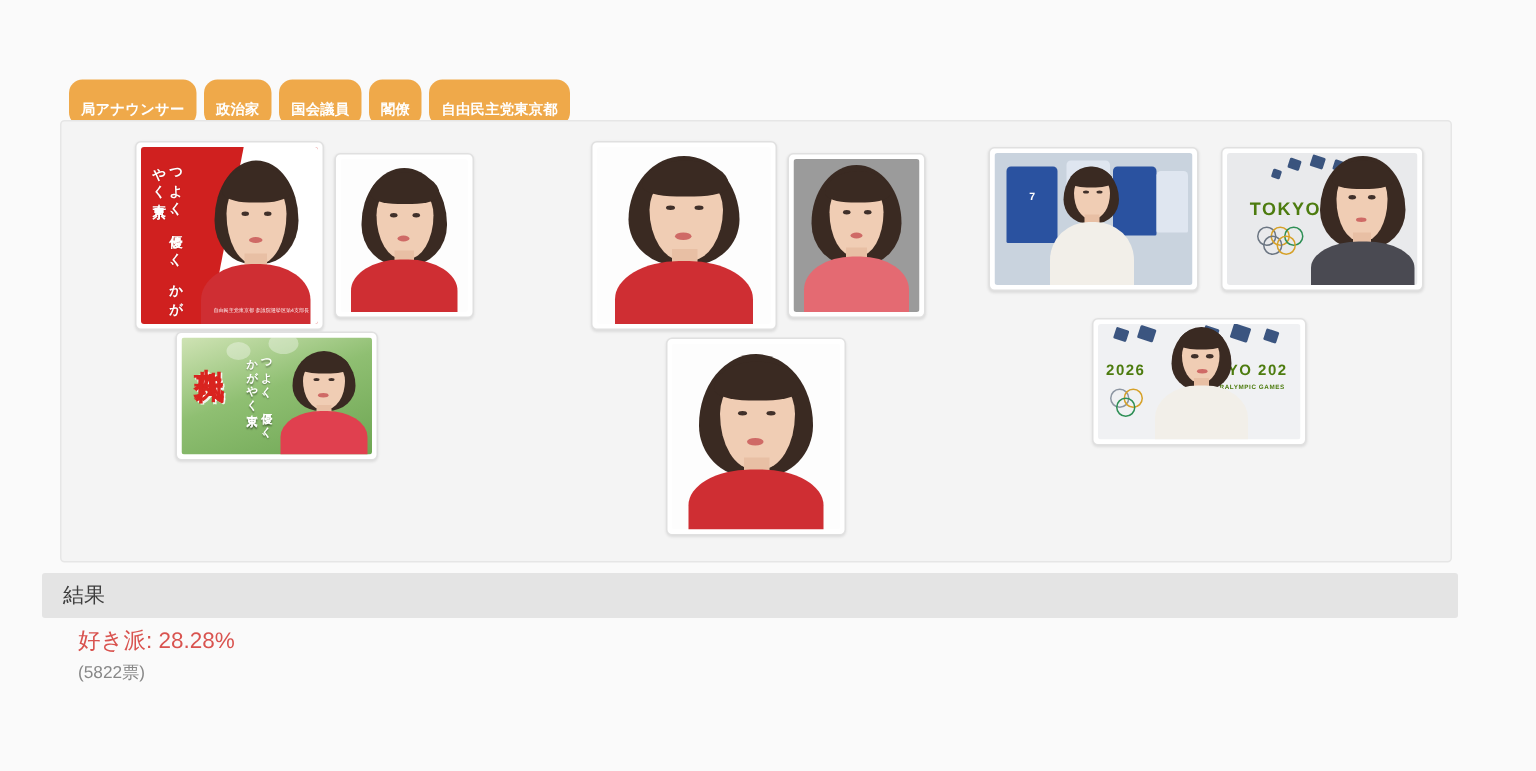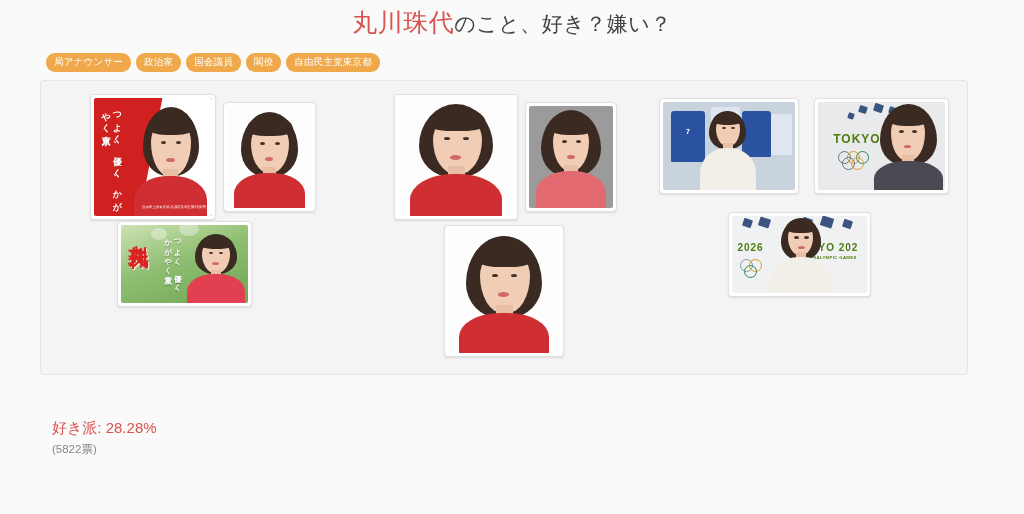--- a/index.html
+++ b/index.html
@@ -49,23 +49,23 @@
     align-items: center;
     gap: 5px;
   }
   .tag {
     display: inline-block;
     font-size: 9.5px;
     line-height: 1;
     color: #ffffff;
     background: #efa94a;
     border-radius: 9px;
-    padding: 4px 8px 5px 8px;
+    padding: 16px 8px 5px 8px;
     white-space: nowrap;
-    font-weight: normal;
+    font-weight: bold;
     letter-spacing: 0.2px;
   }
   .tag.tag-blue { background: #3273d3; }
 
   
   .gallery {
     position: absolute;
     top: 80px;
     left: 40px;
     width: 926px;
@@ -262,23 +262,20 @@
     margin-right: 4px;
     font-size: 12px;
     line-height: 1;
   }
 </style>
 </head>
 <body>
 
 <div class="page">
 
-  <div class="title-row">
-    <span class="title-name">丸川珠代</span><span class="title-rest">のこと、好き？嫌い？</span>
-  </div>
 
   <div class="tags-row">
     <a class="tag">局アナウンサー</a>
     <a class="tag">政治家</a>
     <a class="tag">国会議員</a>
     <a class="tag">閣僚</a>
     <a class="tag">自由民主党東京都</a>
   </div>
 
   <div class="gallery">
@@ -459,20 +456,23 @@
           <div class="eye" style="left:55%; top:24%; width:5px; height:3px;"></div>
           <div class="mouth" style="left:45%; top:38%; width:7px; height:3px;"></div>
           <div class="neck" style="left:42%; top:46%; width:16%; height:8%;"></div>
           <div class="body-white" style="left:0%; top:52%; width:100%; height:48%;"></div>
         </div>
       </div>
     </div>
 
   </div>
 
+  <div class="result-header">
+    <span>結果</span>
+  </div>
 
   <div class="result-body">
     <div class="res-col like">
       <div class="res-label like">好き派: 28.28%</div>
       <div class="res-votes">(5822票)</div>
     </div>
   </div>
 
 
 </div>

